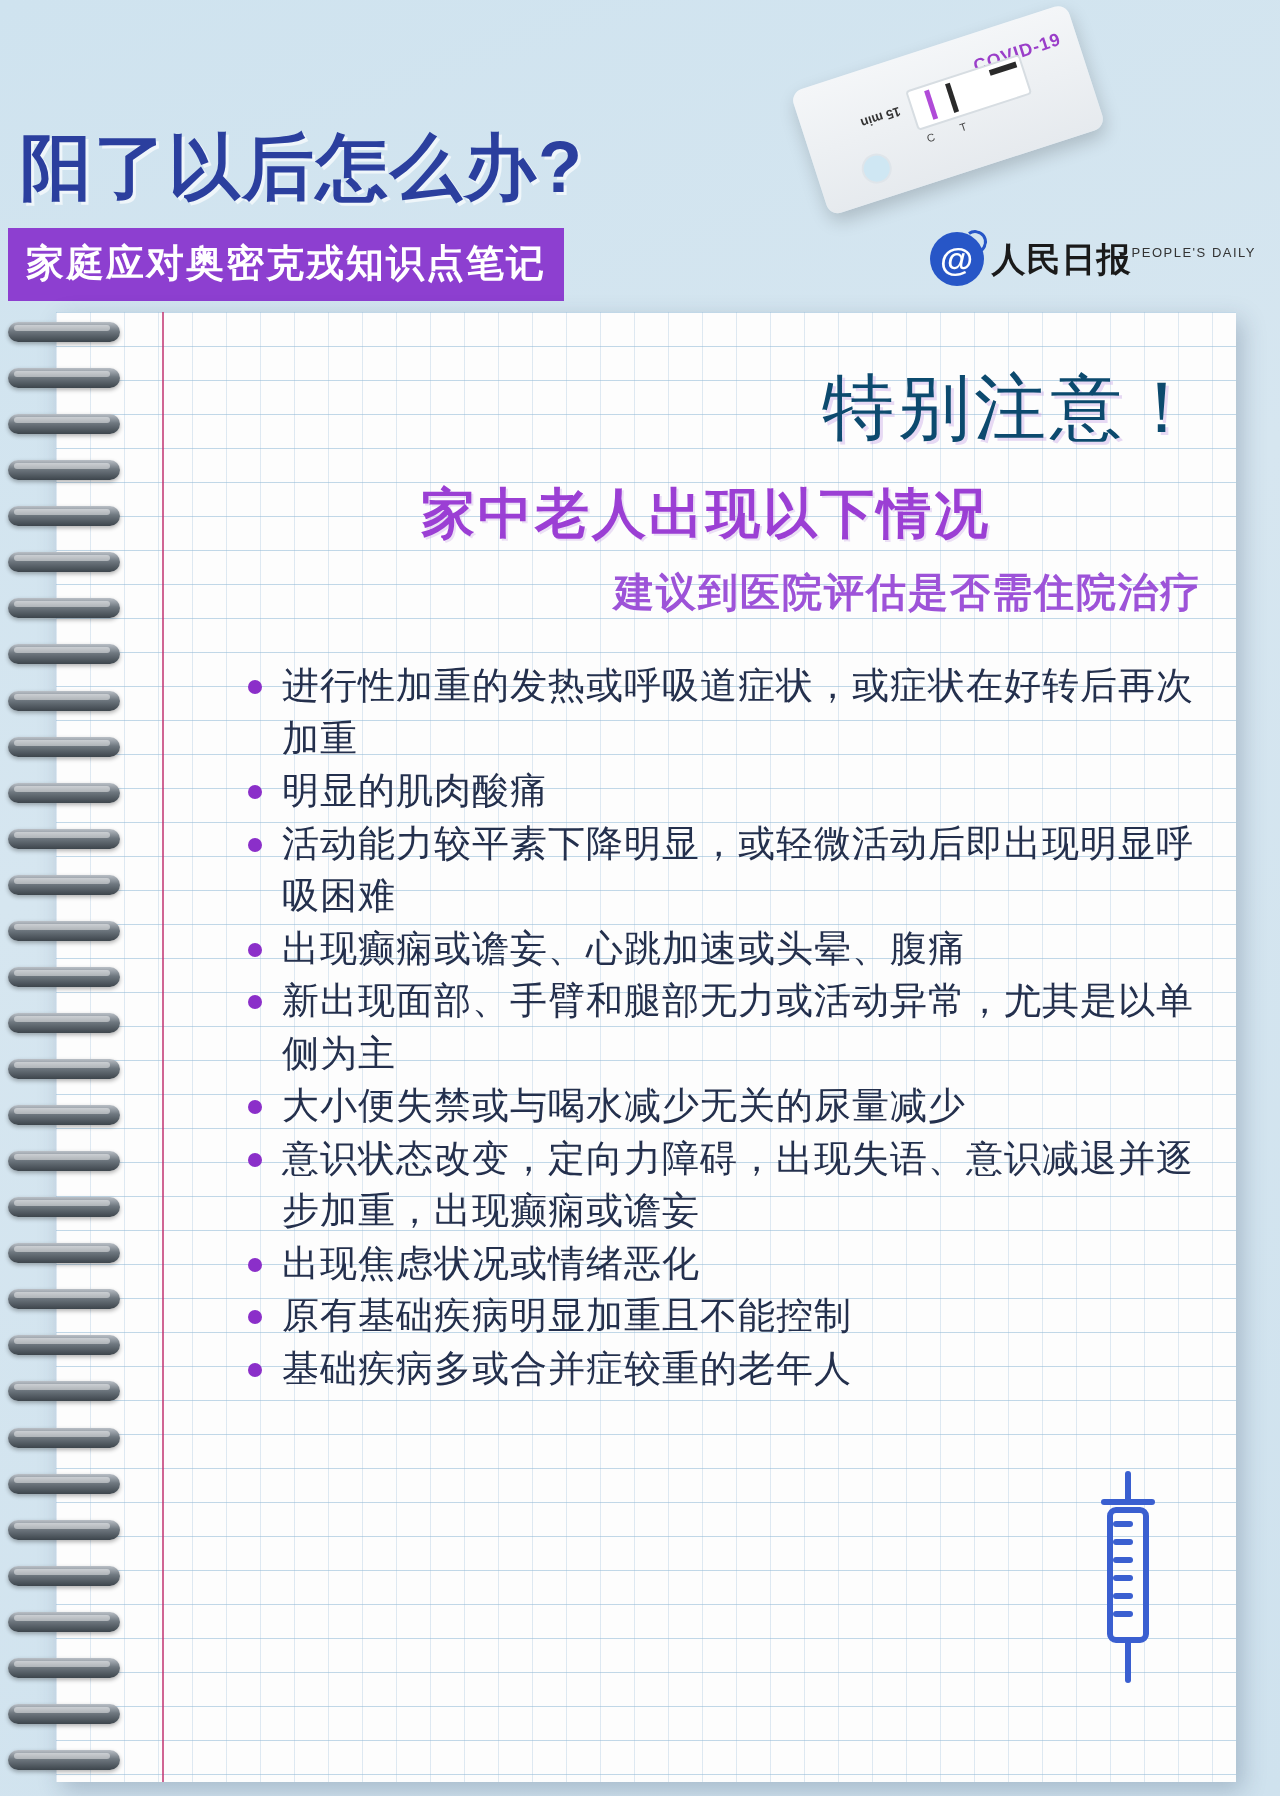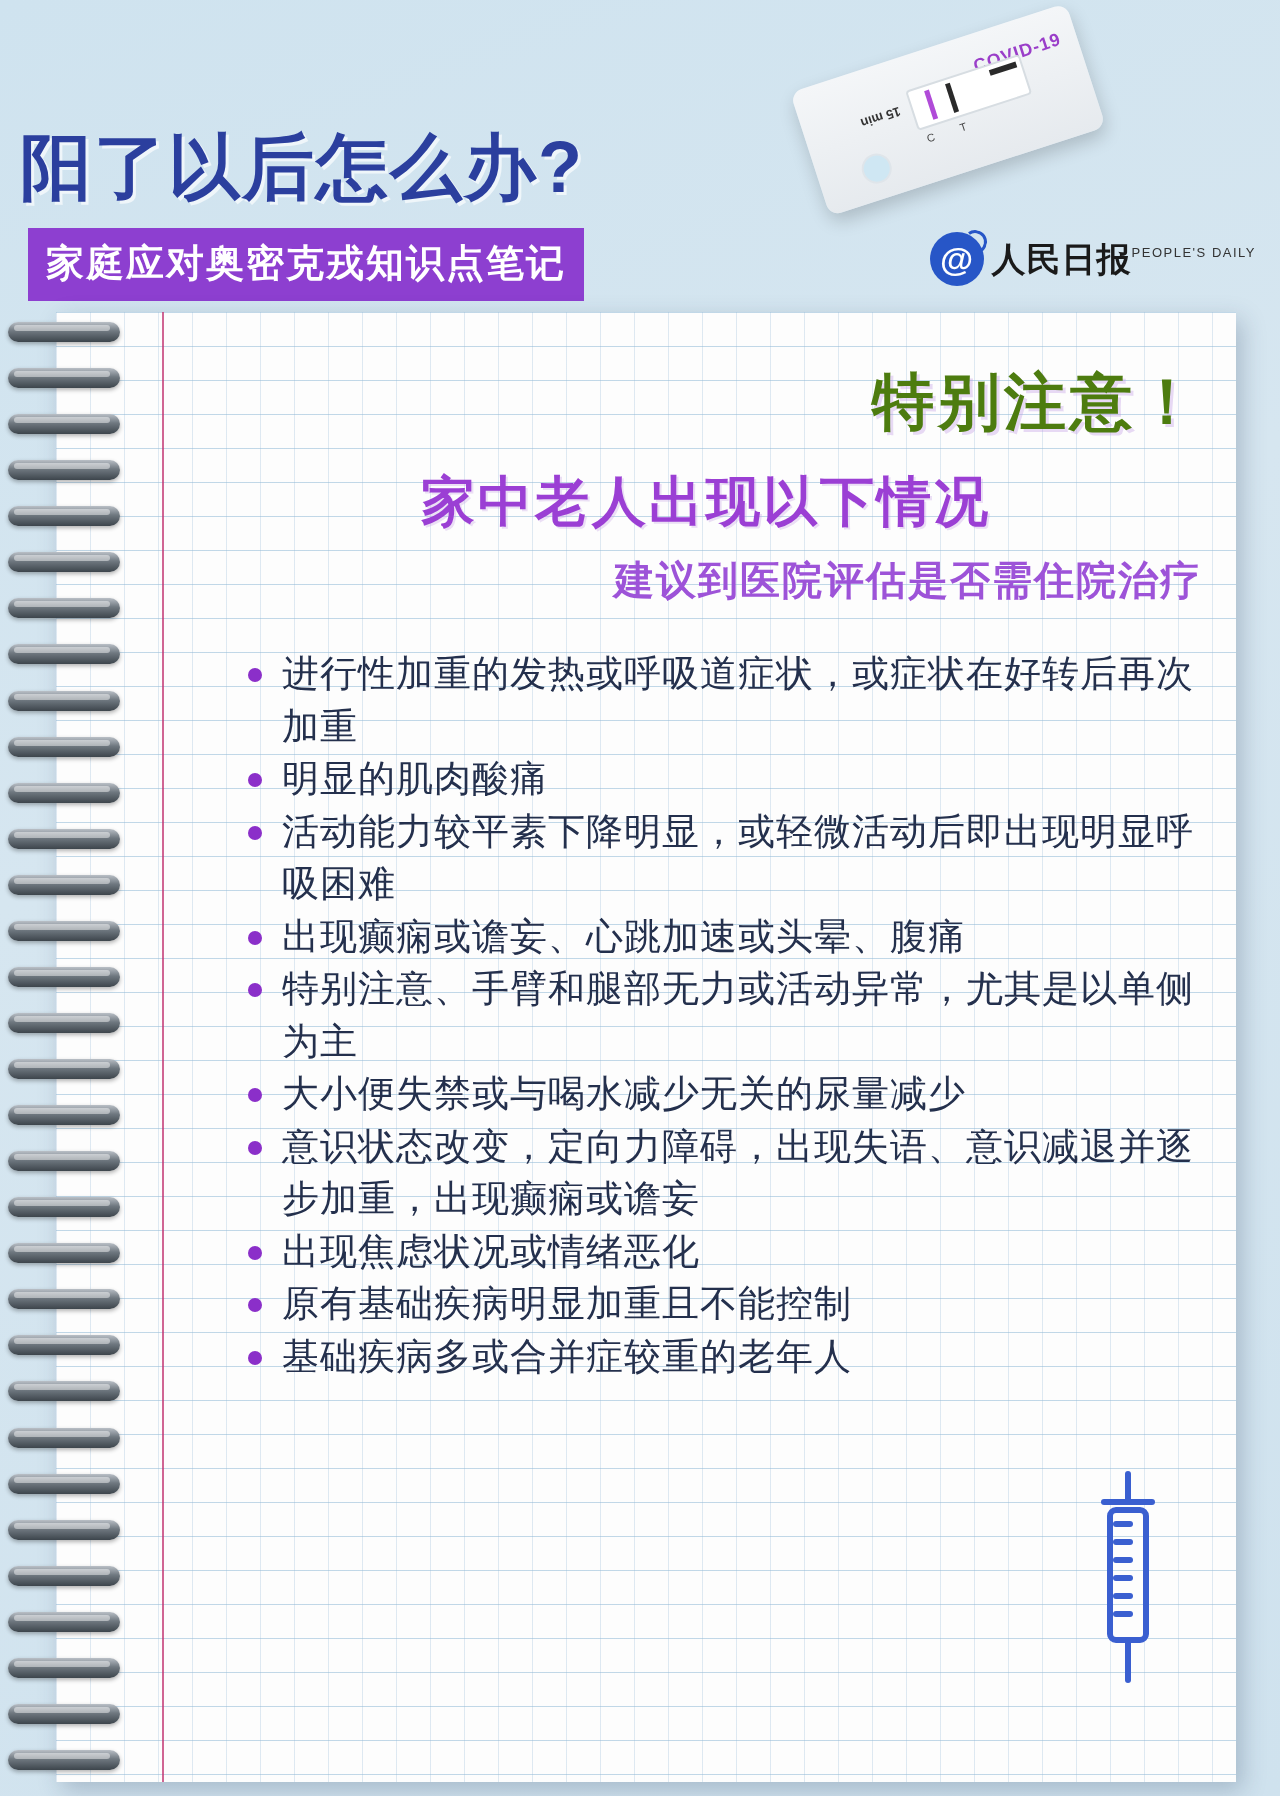--- a/index.html
+++ b/index.html
@@ -24,21 +24,21 @@
     left: 20px; top: 120px;
     font-size: 72px;
     font-weight: bold;
     color: #2b3f9e;
     letter-spacing: 2px;
     text-shadow: 3px 3px 0 rgba(255,255,255,0.65);
     white-space: nowrap;
   }
   .title-sub {
     position: absolute;
-    left: 28px; top: 228px;
+    left: 8px; top: 228px;
     background: #8d3fd0;
     color: #ffffff;
     font-size: 38px;
     font-weight: bold;
     letter-spacing: 2px;
     padding: 10px 18px 12px 18px;
     white-space: nowrap;
   }
 
   
@@ -198,23 +198,23 @@
   
   .note-content {
     position: absolute;
     left: 130px; top: 0;
     width: 1040px; height: 100%;
     padding: 26px 24px 0 24px;
     z-index: 3;
   }
   .notice-title {
     text-align: right;
-    font-size: 62px;
-    font-weight: bold;
-    color: #4d7c0f;
+    font-size: 72px;
+    font-weight: normal;
+    color: #0c4a6e;
     letter-spacing: 4px;
     text-shadow: 3px 3px 0 rgba(190,150,225,0.35);
     margin-top: 22px;
   }
   .notice-line2 {
     text-align: center;
     font-size: 54px;
     font-weight: bold;
     color: #9b3fd4;
     letter-spacing: 3px;
@@ -299,21 +299,21 @@
   <div class="note-content">
     <div class="notice-title">特别注意！</div>
     <div class="notice-line2">家中老人出现以下情况</div>
     <div class="notice-line3">建议到医院评估是否需住院治疗</div>
 
     <ul class="bullet-list">
       <li class="bullet-item">进行性加重的发热或呼吸道症状，或症状在好转后再次加重</li>
       <li class="bullet-item">明显的肌肉酸痛</li>
       <li class="bullet-item">活动能力较平素下降明显，或轻微活动后即出现明显呼吸困难</li>
       <li class="bullet-item">出现癫痫或谵妄、心跳加速或头晕、腹痛</li>
-      <li class="bullet-item">特别注意、手臂和腿部无力或活动异常，尤其是以单侧为主</li>
+      <li class="bullet-item">新出现面部、手臂和腿部无力或活动异常，尤其是以单侧为主</li>
       <li class="bullet-item">大小便失禁或与喝水减少无关的尿量减少</li>
       <li class="bullet-item">意识状态改变，定向力障碍，出现失语、意识减退并逐步加重，出现癫痫或谵妄</li>
       <li class="bullet-item">出现焦虑状况或情绪恶化</li>
       <li class="bullet-item">原有基础疾病明显加重且不能控制</li>
       <li class="bullet-item">基础疾病多或合并症较重的老年人</li>
     </ul>
   </div>
 
   <svg class="syringe" viewBox="0 0 120 230">
     <g stroke="#3a5fd0" stroke-width="6" fill="none" stroke-linecap="round">

